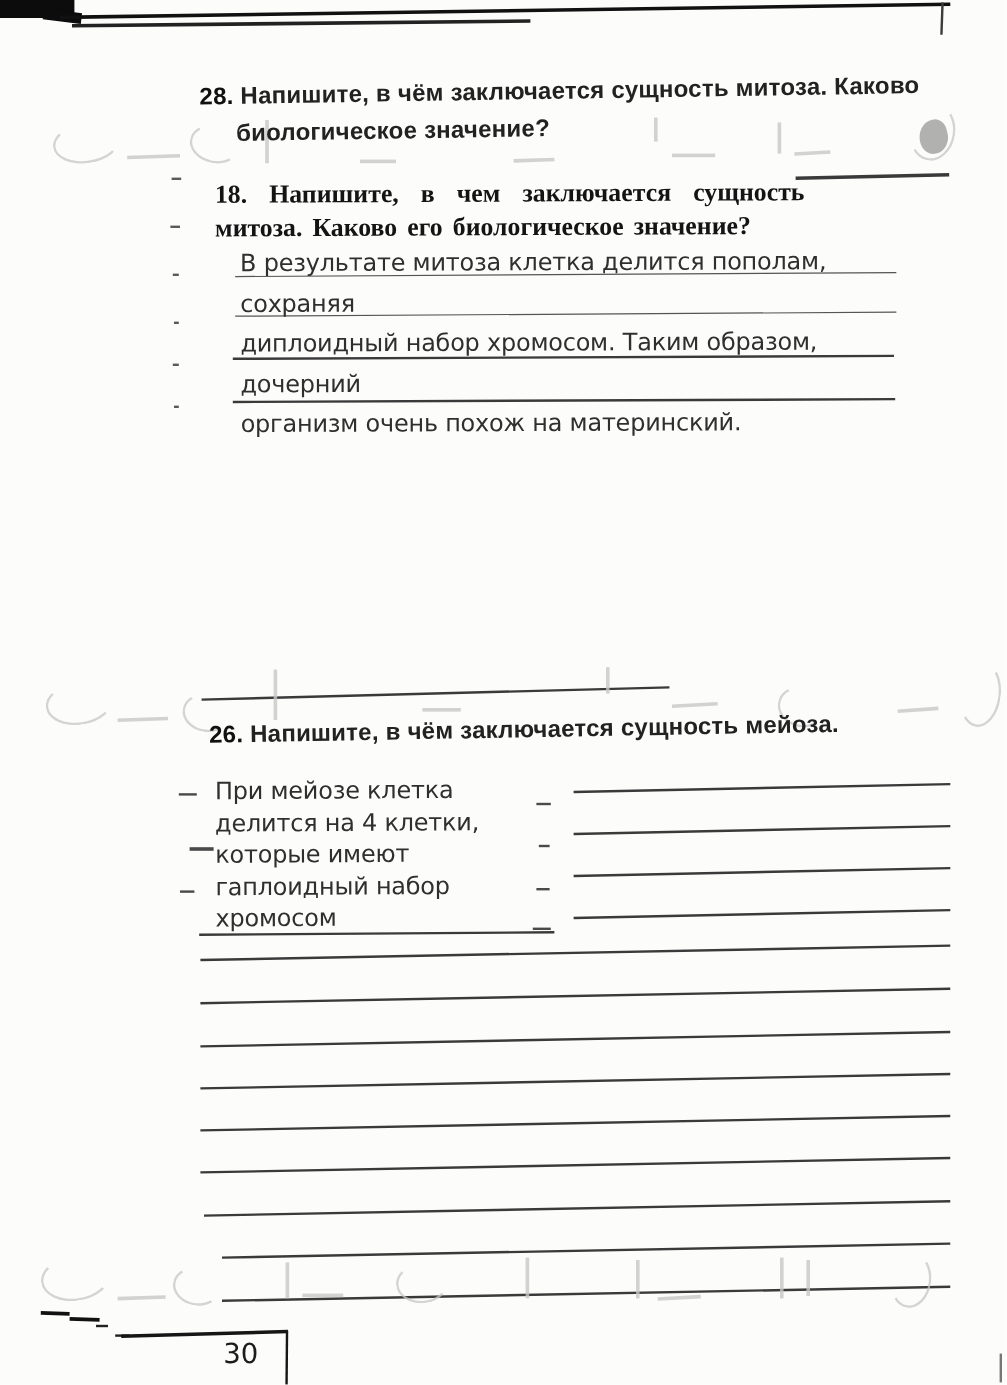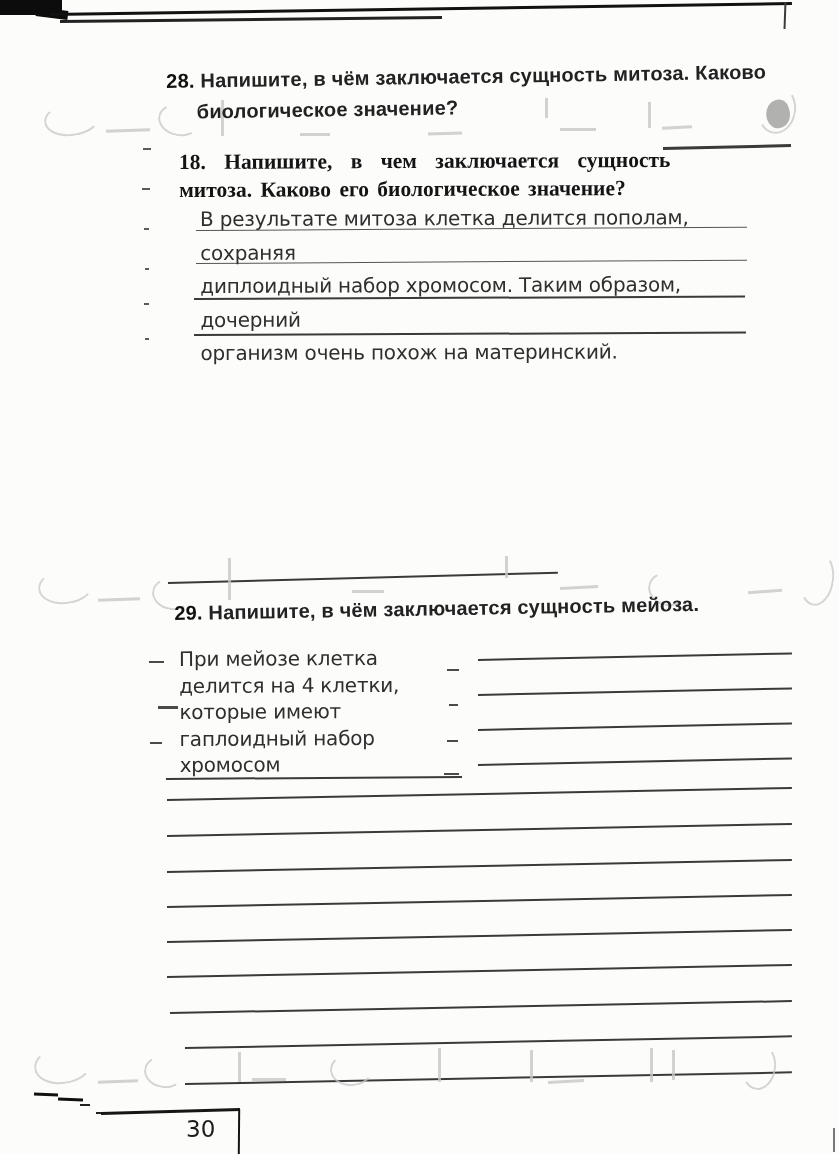--- a/index.html
+++ b/index.html
@@ -115,21 +115,21 @@
   <div class="wm-arc" style="left:152px;top:578px;width:36px;height:28px;transform:rotate(10deg);"></div>
   <div class="wm-tick" style="left:228px;top:558px;height:42px;"></div>
   <div class="wm-dash" style="left:352px;top:590px;width:32px;"></div>
   <div class="wm-tick" style="left:505px;top:556px;height:22px;"></div>
   <div class="wm-dash" style="left:560px;top:586px;width:38px;transform:rotate(-3deg);"></div>
   <div class="wm-arc" style="left:648px;top:572px;width:36px;height:30px;transform:rotate(14deg);"></div>
   <div class="wm-dash" style="left:748px;top:590px;width:34px;transform:rotate(-4deg);"></div>
   <div class="wm-arc r" style="left:800px;top:552px;width:30px;height:50px;transform:rotate(8deg);"></div>
 
   <div class="abs q-sans" style="left:174px;top:598px;width:620px;transform:rotate(-1deg);">
-    <span class="q-num">29.</span>
+    <span class="q-num">26.</span>
     <span>Напишите, в чём заключается сущность мейоза.</span>
   </div>
 
   <div class="abs hand a29" style="left:179px;top:646px;width:300px;transform:rotate(-0.3deg);">
     <div>При мейозе клетка</div>
     <div>делится на 4 клетки,</div>
     <div>которые имеют</div>
     <div>гаплоидный набор</div>
     <div>хромосом</div>
   </div>

